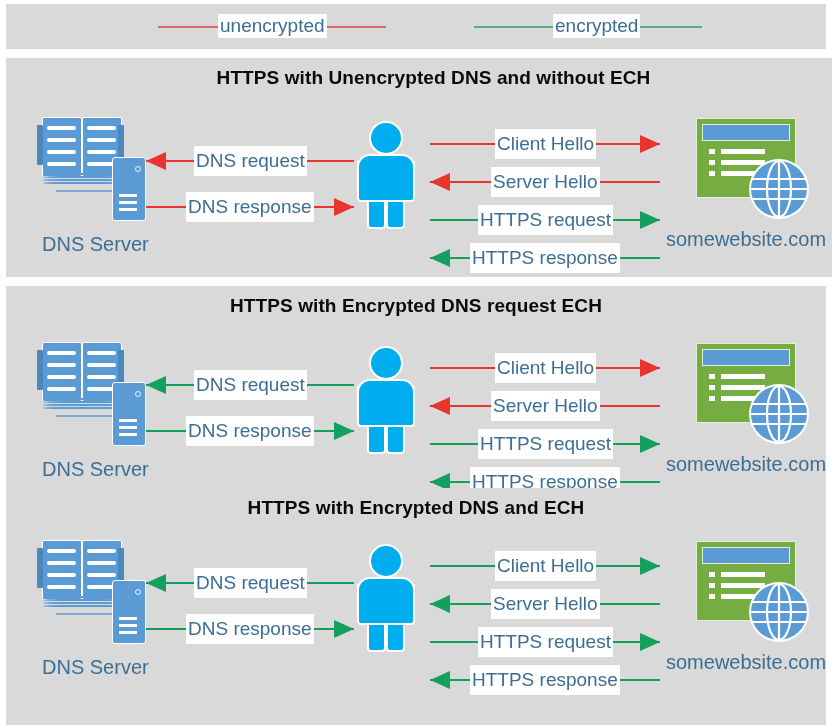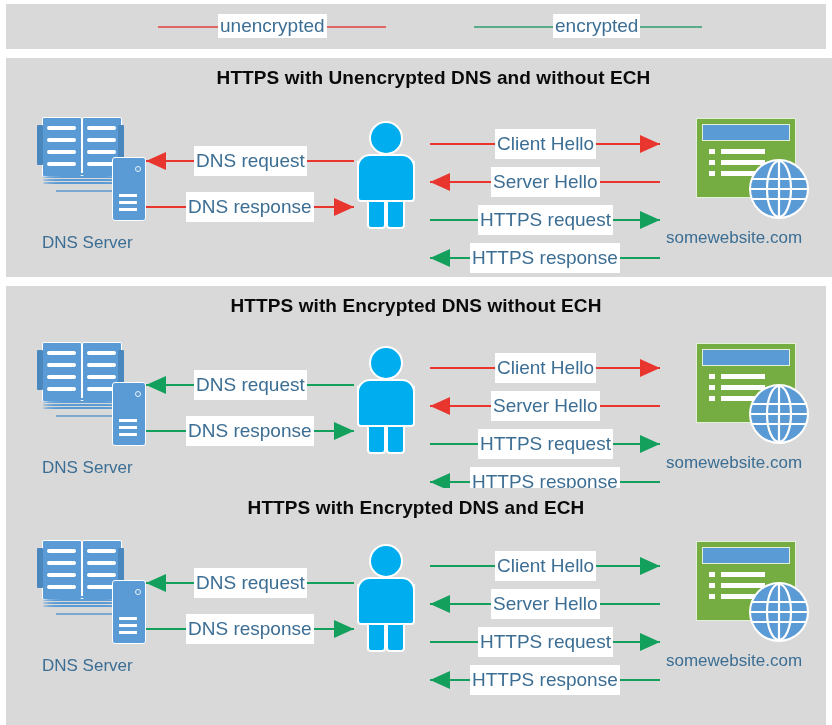--- a/index.html
+++ b/index.html
@@ -33,21 +33,21 @@
   .book-line{position:absolute;left:4px;width:29px;height:4px;background:#ffffff;border-radius:2px;}
   .book-spineL{position:absolute;left:-5px;top:8px;width:6px;height:40px;background:#4a87bd;border-radius:1px;}
   .book-spineR{position:absolute;left:76px;top:8px;width:6px;height:40px;background:#4a87bd;border-radius:1px;}
   .book-pages{position:absolute;left:0;top:56px;width:82px;height:13px;}
   .book-pages span{position:absolute;left:1px;width:80px;height:2px;background:#5b9bd5;border-radius:40px/2px;}
   .server-tower{position:absolute;left:78px;top:42px;width:32px;height:62px;background:#5b9bd5;
     border:1px solid #ffffff;border-radius:3px;}
   .server-dot{position:absolute;left:22px;top:8px;width:4px;height:4px;border:1px solid #eaf2fa;border-radius:50%;}
   .server-slot{position:absolute;left:6px;width:18px;height:3px;background:#ffffff;}
   .dns-wire{position:absolute;left:22px;top:75px;width:58px;height:2px;background:#7ba9d0;}
-  .dns-caption{position:absolute;color:#3c6e94;font-size:17px;white-space:nowrap;}
+  .dns-caption{position:absolute;color:#3c6e94;font-size:20px;white-space:nowrap;}
 
   
   .person{position:absolute;width:62px;height:108px;}
   .p-head{position:absolute;left:14px;top:0;width:34px;height:34px;background:#00adef;
     border:2px solid #ffffff;border-radius:50%;box-sizing:border-box;}
   .p-body{position:absolute;left:2px;top:33px;width:58px;height:48px;background:#00adef;
     border:2px solid #ffffff;border-radius:13px 13px 4px 4px;box-sizing:border-box;}
   .p-legL,.p-legR{position:absolute;top:66px;width:19px;height:42px;background:#00adef;
     border:2px solid #ffffff;box-sizing:border-box;border-radius:0 0 4px 4px;}
   .p-legL{left:12px;}
@@ -193,21 +193,21 @@
         <div class="arrow right" style="color: rgb(19, 160, 92); left: 210px;"></div>
         <div class="flow-label" style="left: 48px;">HTTPS request</div>
       </div>
       <div class="flow-row" style="left: 424px; top: 185px; width: 230px; color: rgb(19, 160, 92);">
         <div class="flow-line" style="left: 0px; width: 230px; background: rgb(19, 160, 92);"></div>
         <div class="arrow left" style="color: rgb(19, 160, 92); left: 0px;"></div>
         <div class="flow-label" style="left: 40px;">HTTPS response</div>
       </div>
     </div>
   <div class="panel" id="panel-1">
-      <div class="panel-title" style="top: 9px;">HTTPS with Encrypted DNS without ECH</div>
+      <div class="panel-title" style="top: 9px;">HTTPS with Encrypted DNS request ECH</div>
       <div class="dns-icon" style="left: 28px; top: 54px;">
         <div class="book">
           <div class="book-half l">
             <div class="book-line" style="top: 8px;"></div>
             <div class="book-line" style="top: 20px;"></div>
             <div class="book-line" style="top: 32px;"></div>
             <div class="book-line" style="top: 44px;"></div>
           </div>
           <div class="book-half r">
             <div class="book-line" style="top: 8px;"></div>

